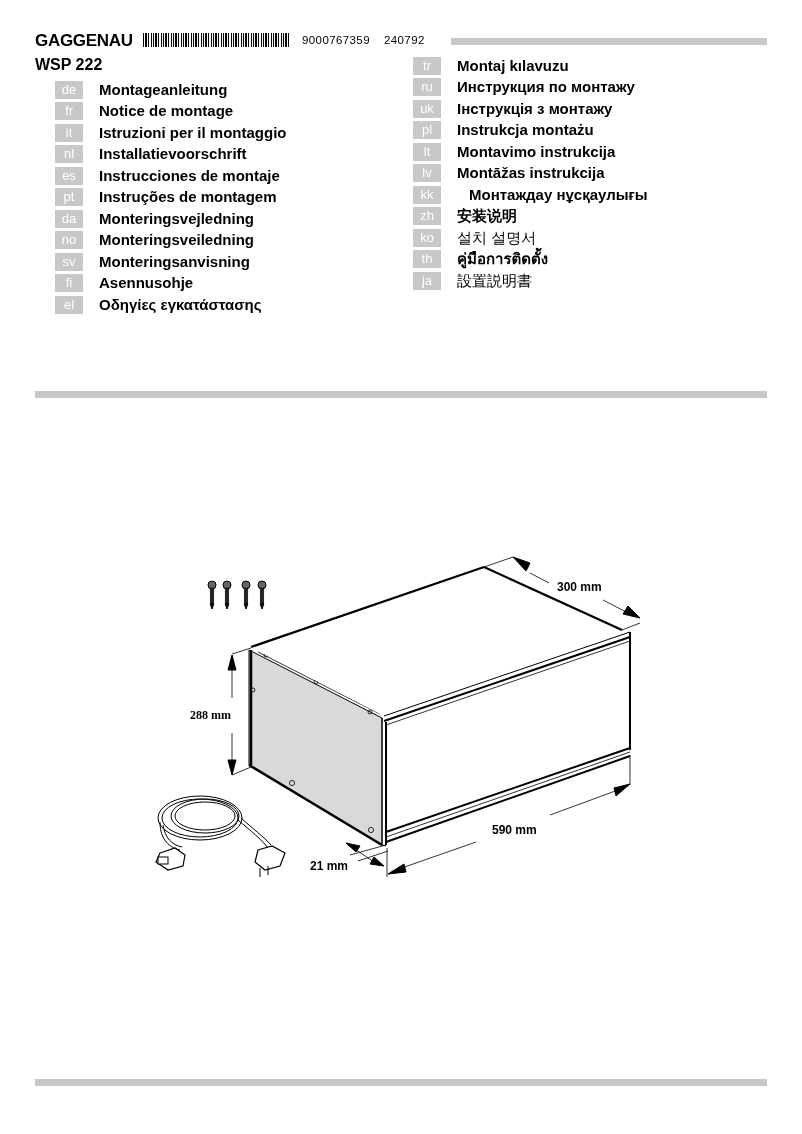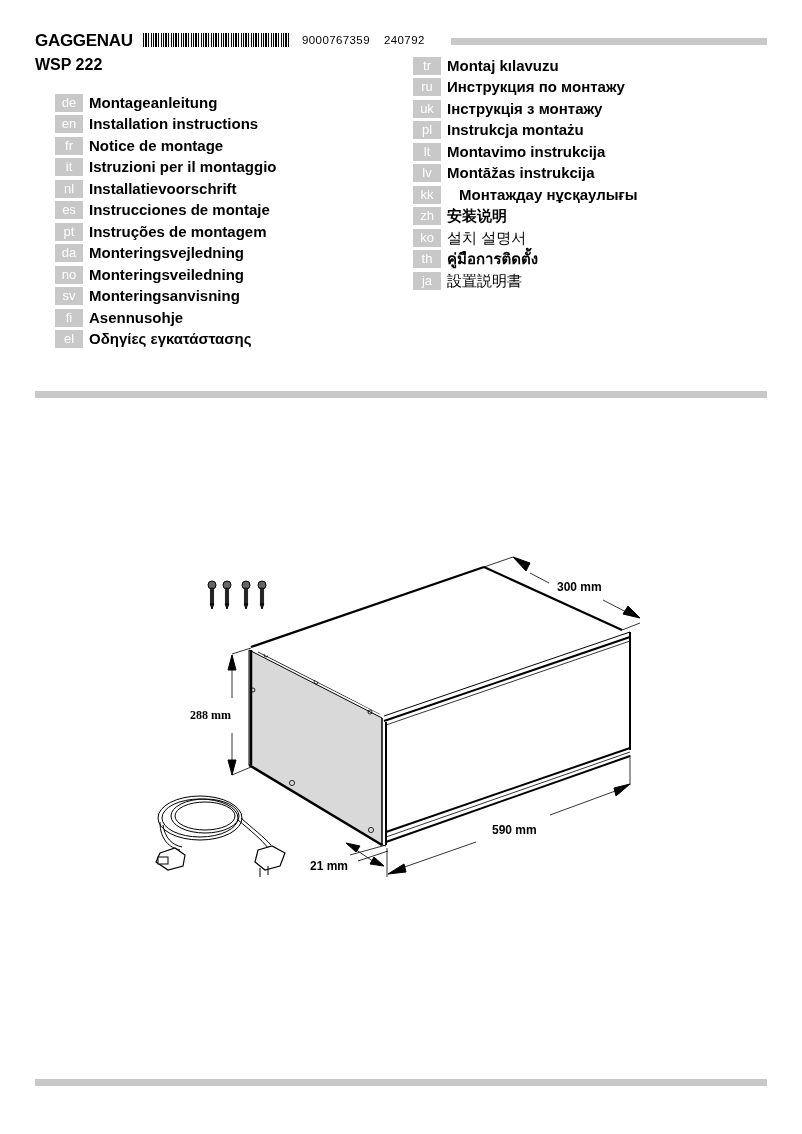--- a/index.html
+++ b/index.html
@@ -7,25 +7,25 @@
            font-family: "Liberation Sans", "DejaVu Sans", sans-serif; color: #000; }
     .brand { position: absolute; left: 35px; top: 32px; font-weight: bold; font-size: 17px;
              letter-spacing: -0.3px; line-height: 18px; }
     .barcode { position: absolute; left: 143px; top: 33px; width: 146px; height: 14px;
                background: repeating-linear-gradient(90deg, #000 0 1px, #fff 1px 2px, #000 2px 4px, #fff 4px 5px, #000 5px 6px, #fff 6px 8px, #000 8px 9px, #fff 9px 10px); }
     .docnum { position: absolute; left: 302px; top: 33px; font-size: 11.5px; line-height: 14px; letter-spacing: 0.4px; }
     .docnum span { margin-right: 14px; }
     .top-bar { position: absolute; left: 451px; top: 38px; width: 316px; height: 7px; background: #c8c8c8; }
     .model { position: absolute; left: 35px; top: 55px; font-weight: bold; font-size: 16px; line-height: 20px; }
     .lang-col { position: absolute; }
-    .lang-col.left { left: 35px; top: 92px; padding-left: 20px; }
+    .lang-col.left { left: 35px; top: 79px; padding-left: 20px; }
     .lang-col.right { left: 413px; top: 55px; }
     .lang-row { display: flex; align-items: center; height: 21.5px; }
     .badge { width: 28px; height: 18px; background: #c8c8c8; color: #ffffff; font-size: 13px;
-             line-height: 18px; text-align: center; margin-right: 6px; flex: none; }
+             line-height: 18px; text-align: center; margin-right: 16px; flex: none; }
     .lang-title { font-weight: bold; font-size: 15px; line-height: 18px; white-space: nowrap; }
     .lang-title.normal { font-weight: normal; }
     .lang-title.indent { padding-left: 12px; }
     .sep { position: absolute; left: 35px; width: 732px; height: 7px; background: #c8c8c8; }
     .figure { position: absolute; left: 0; top: 0; width: 802px; height: 1134px; pointer-events: none; }
     .dim-label { position: absolute; font-weight: bold; font-size: 12px; line-height: 14px; }
   </style>
 </head>
 <body>
 
@@ -34,24 +34,20 @@
 <div class="docnum">
   <span>9000767359</span><span>240792</span>
 </div>
 <div class="top-bar"></div>
 <div class="model">WSP 222</div>
 
 <div class="lang-col left">
   <div class="lang-row">
       <span class="badge">de</span>
       <span class="lang-title">Montageanleitung</span>
-    </div>
-  <div class="lang-row">
-      <span class="badge">en</span>
-      <span class="lang-title">Installation instructions</span>
     </div>
   <div class="lang-row">
       <span class="badge">fr</span>
       <span class="lang-title">Notice de montage</span>
     </div>
   <div class="lang-row">
       <span class="badge">it</span>
       <span class="lang-title">Istruzioni per il montaggio</span>
     </div>
   <div class="lang-row">

